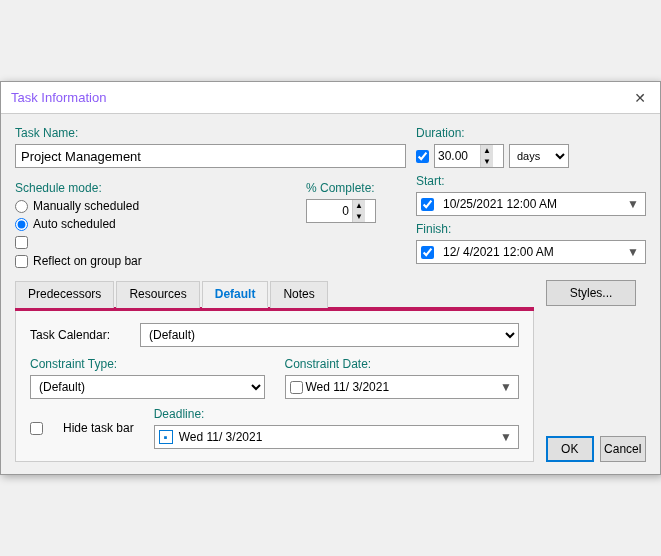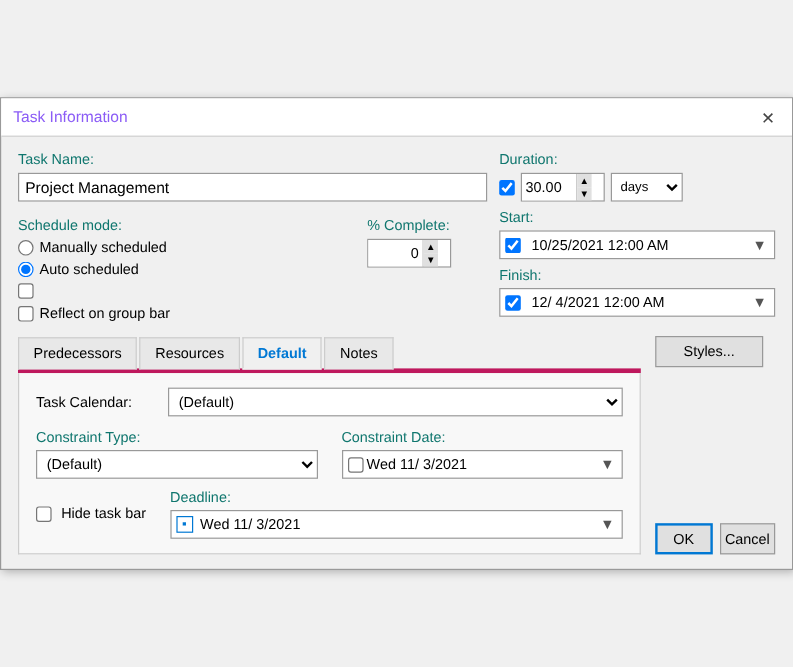--- a/index.html
+++ b/index.html
@@ -286,21 +286,21 @@
       font-size: 12px;
     }
     .deadline-row {
       display: flex;
       align-items: center;
       gap: 20px;
     }
     .deadline-left {
       display: flex;
       align-items: center;
-      gap: 8px;
+      gap: 20px;
       font-size: 12px;
     }
     .deadline-right {
       flex: 1;
     }
     .deadline-field {
       display: flex;
       align-items: center;
       gap: 3px;
       border: 1px solid #999;

